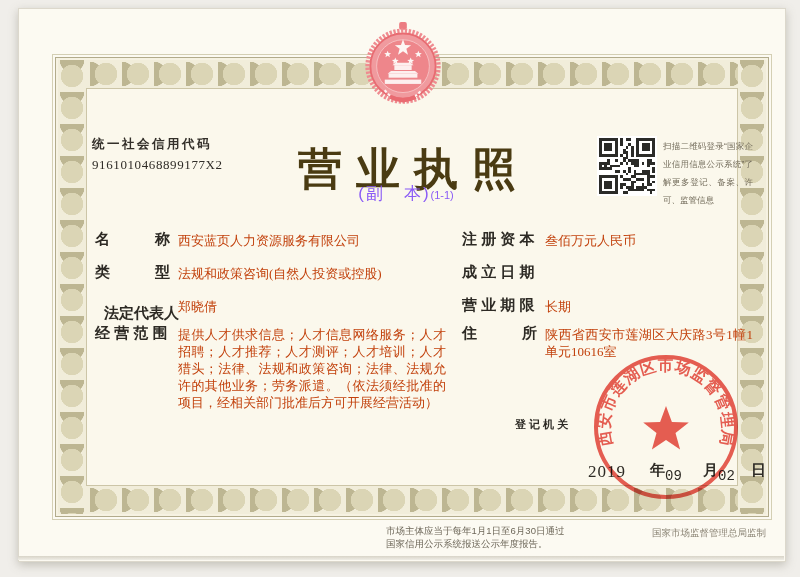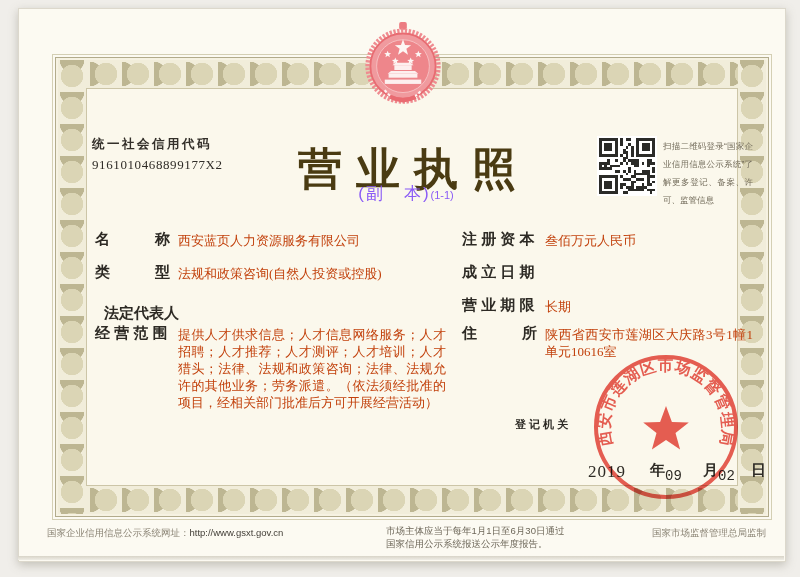--- a/index.html
+++ b/index.html
@@ -565,20 +565,21 @@
     </div>
   <div class="qr-caption">扫描二维码登录“国家企业信用信息公示系统”了解更多登记、备案、许可、监管信息</div>
 
   <div class="flabel" style="left:95px;top:230px;">名　　　称</div>
   <div class="fvalue" style="left:178px;top:232px;width:280px;">西安蓝页人力资源服务有限公司</div>
 
   <div class="flabel" style="left:95px;top:263px;">类　　　型</div>
   <div class="fvalue" style="left:178px;top:265px;width:280px;">法规和政策咨询(自然人投资或控股)</div>
 
   <div class="flabel" style="left:104px;top:296px;margin-top:8px;">法定代表人</div>
+  <div class="fvalue" style="left:178px;top:298px;width:280px;">郑晓倩</div>
 
   <div class="flabel" style="left:95px;top:324px;">经 营 范 围</div>
   <div class="fvalue" style="left:178px;top:326px;width:268px;">提供人才供求信息；人才信息网络服务；人才招聘；人才推荐；人才测评；人才培训；人才猎头；法律、法规和政策咨询；法律、法规允许的其他业务；劳务派遣。（依法须经批准的项目，经相关部门批准后方可开展经营活动）</div>
 
   <div class="flabel" style="left:462px;top:230px;">注 册 资 本</div>
   <div class="fvalue" style="left:545px;top:232px;width:210px;">叁佰万元人民币</div>
 
   <div class="flabel" style="left:462px;top:263px;">成 立 日 期</div>
 
   <div class="flabel" style="left:462px;top:296px;">营 业 期 限</div>
@@ -602,19 +603,18 @@
 
   <div class="date-row">
     <span class="d-year">2019</span>
     <span class="d-ylab">年</span>
     <span class="d-month">09</span>
     <span class="d-mlab">月</span>
     <span class="d-day">02</span>
     <span class="d-dlab">日</span>
   </div>
 
-  <div class="foot foot-left"><span>国家企业信用信息公示系统网址：</span><b>http://www.gsxt.gov.cn</b></div>
   <div class="foot foot-mid">
     <div>市场主体应当于每年1月1日至6月30日通过</div>
     <div>国家信用公示系统报送公示年度报告。</div>
   </div>
   <div class="foot foot-right">国家市场监督管理总局监制</div>
 </div>
 
 </body></html>

